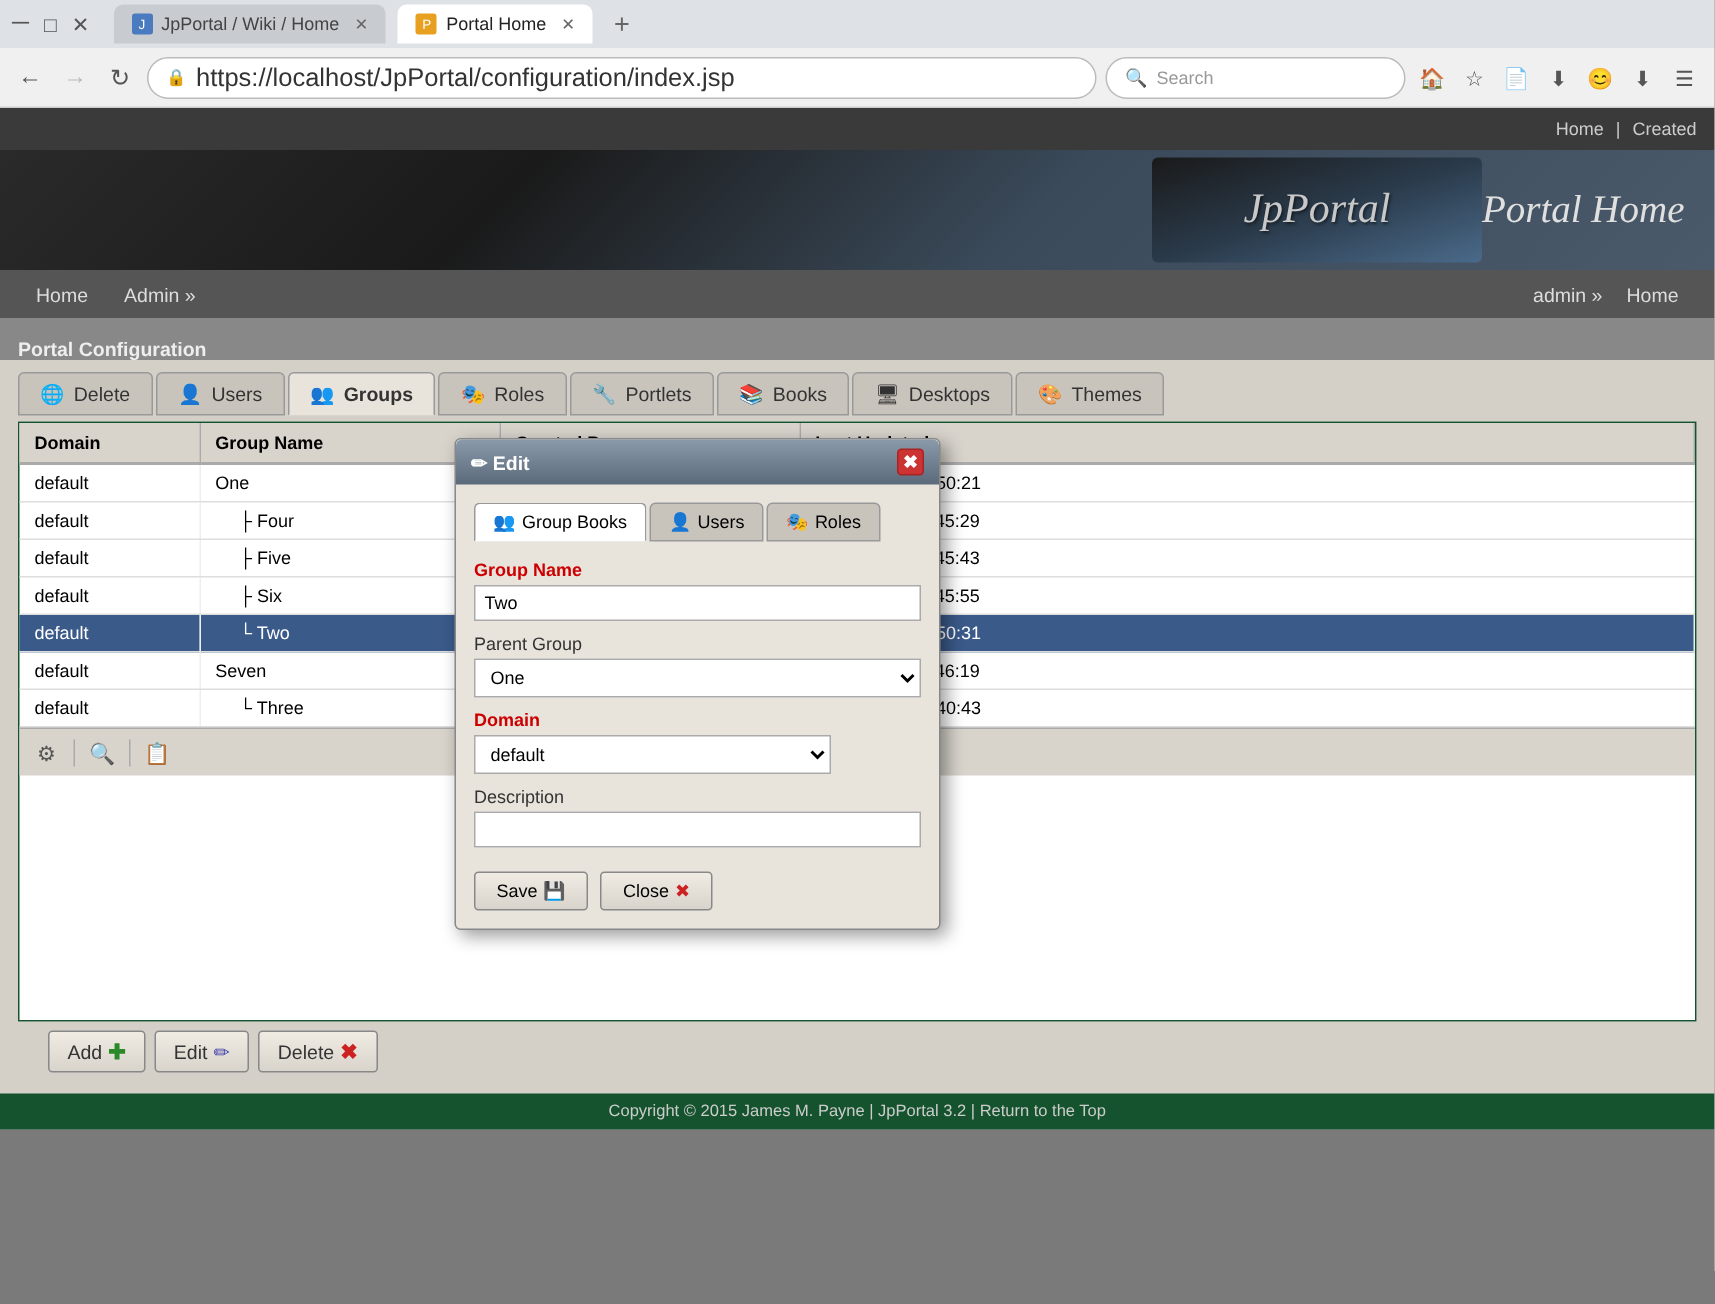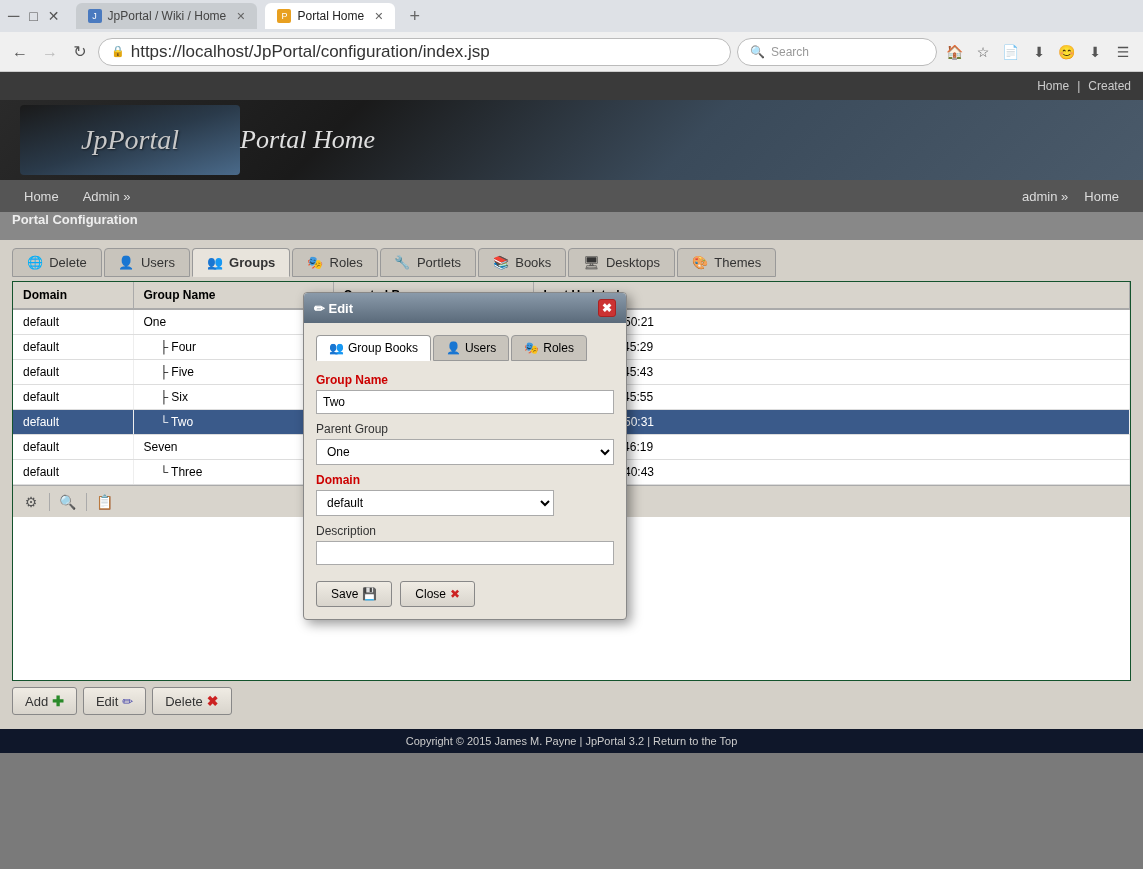--- a/index.html
+++ b/index.html
@@ -21,33 +21,33 @@
     .address-bar { flex: 1; height: 28px; border: 1px solid #bbb; border-radius: 14px; padding: 0 12px; font-size: 12px; background: #fff; display: flex; align-items: center; gap: 6px; }
     .address-bar .lock-icon { color: #666; font-size: 11px; }
     .address-text { color: #333; font-size: 17px; }
     .search-box { width: 200px; height: 28px; border: 1px solid #bbb; border-radius: 14px; padding: 0 12px; font-size: 12px; background: #fff; display: flex; align-items: center; gap: 6px; color: #999; }
     .toolbar-icons { display: flex; gap: 4px; align-items: center; }
     .toolbar-icon { width: 24px; height: 24px; display: flex; align-items: center; justify-content: center; font-size: 14px; color: #555; cursor: pointer; }
     .app-topbar { background: #3a3a3a; color: #ccc; height: 28px; display: flex; align-items: center; justify-content: flex-end; padding: 0 12px; font-size: 12px; gap: 8px; }
     .app-topbar a { color: #ccc; text-decoration: none; }
 
     
-    .app-header { background: linear-gradient(135deg, #2a2a2a 0%, #1a1a1a 30%, #3a4a5a 60%, #4a5a6a 100%); height: 80px; display: flex; align-items: center; justify-content: flex-start; padding: 4px 20px; position: relative; overflow: hidden; }
+    .app-header { background: linear-gradient(135deg, #2a2a2a 0%, #1a1a1a 30%, #3a4a5a 60%, #4a5a6a 100%); height: 80px; display: flex; align-items: center; justify-content: flex-end; padding: 4px 20px; position: relative; overflow: hidden; }
     .app-logo { color: #c8c8c8; font-size: 28px; font-style: italic; font-family: Georgia, serif; text-shadow: 1px 1px 2px rgba(0,0,0,0.5); }
     .app-logo-img { width: 220px; height: 70px; background: linear-gradient(to bottom right, #1a1a1a, #2a3a4a, #4a6a8a); border-radius: 4px; display: flex; align-items: center; justify-content: center; }
     .app-portal-title { color: #e0e0e0; font-size: 26px; font-style: italic; font-family: Georgia, serif; }
 
     
     .app-nav { background: #555; height: 32px; display: flex; align-items: center; padding: 0 12px; gap: 0; }
     .app-nav a { color: #ddd; text-decoration: none; font-size: 13px; padding: 6px 12px; display: block; }
     .app-nav-right { margin-left: auto; display: flex; align-items: center; gap: 4px; color: #ddd; font-size: 13px; }
     .app-nav-right a { color: #ddd; text-decoration: none; }
 
     
-    .page-header { background: #888; height: 28px; display: flex; align-items: flex-start; padding: 0 12px; color: #eee; font-size: 13px; font-weight: bold; }
+    .page-header { background: #888; height: 28px; display: flex; align-items: flex-end; padding: 0 12px; color: #eee; font-size: 13px; font-weight: bold; }
 
     
     .main-content { background: #d4d0c8; padding: 8px 12px; }
 
     
     .tab-bar { display: flex; gap: 2px; margin-bottom: 4px; }
     .tab-item { padding: 6px 14px; font-size: 13px; cursor: pointer; border: 1px solid #999; border-radius: 4px 4px 0 0; display: flex; align-items: center; gap: 6px; background: #c8c4bc; color: #333; }
     .tab-item.active { background: #e8e4dc; border-bottom: 1px solid #e8e4dc; font-weight: bold; }
 
     
@@ -57,28 +57,28 @@
     .data-table td { padding: 5px 10px; font-size: 12px; border-bottom: 1px solid #ddd; border-right: 1px solid #eee; }
     .data-table tr.selected { background: #3a5a8a; color: #fff; }
     .data-table tr.selected td { color: #fff; }
 
     
     .table-footer { background: #d8d4cc; border-top: 1px solid #aaa; height: 32px; display: flex; align-items: center; padding: 0 8px; gap: 4px; }
     .footer-icon { width: 20px; height: 20px; display: flex; align-items: center; justify-content: center; color: #555; font-size: 14px; cursor: pointer; }
     .footer-divider { width: 1px; height: 18px; background: #aaa; margin: 0 4px; }
 
     
-    .action-bar { padding: 6px 0; display: flex; gap: 6px; }
+    .action-bar { padding: 6px 0; display: flex; gap: 6px; margin-left: 20px; }
     .action-btn { padding: 5px 12px; border: 1px solid #888; border-radius: 3px; background: linear-gradient(to bottom, #f0ece4, #d8d4cc); font-size: 13px; cursor: pointer; display: flex; align-items: center; gap: 4px; color: #333; }
     .add-icon { color: #2a8a2a; font-size: 14px; font-weight: bold; }
     .edit-icon { color: #4444aa; font-size: 13px; }
     .delete-icon { color: #cc2222; font-size: 14px; font-weight: bold; }
 
     
-    .app-footer { background: #0f172a; color: #ccc; text-align: center; padding: 6px; font-size: 11px; }
+    .app-footer { background: #14532d; color: #ccc; text-align: center; padding: 6px; font-size: 11px; }
     .modal { background: #e8e4dc; border: 1px solid #888; border-radius: 4px; box-shadow: 4px 4px 12px rgba(0,0,0,0.4); width: 324px; position: absolute; top: 10px; left: 290px; }
     .modal-titlebar { background: linear-gradient(to bottom, #8a9aaa, #5a6a7a); color: #fff; padding: 6px 10px; border-radius: 4px 4px 0 0; display: flex; align-items: center; justify-content: space-between; font-size: 13px; font-weight: bold; }
     .modal-close-btn { width: 18px; height: 18px; background: #cc3333; border: 1px solid #aa2222; border-radius: 3px; color: #fff; font-size: 12px; display: flex; align-items: center; justify-content: center; cursor: pointer; }
     .modal-body { padding: 12px; }
     .modal-tabs { display: flex; gap: 2px; margin-bottom: 12px; }
     .modal-tab { padding: 5px 12px; border: 1px solid #999; border-radius: 4px 4px 0 0; font-size: 12px; cursor: pointer; display: flex; align-items: center; gap: 4px; }
     .modal-tab.active { background: #fff; border-bottom: 1px solid #fff; }
     .modal-tab.inactive { background: #c8c4bc; }
     .field-label { font-size: 12px; color: #cc0000; font-weight: bold; margin-bottom: 3px; margin-top: 8px; }
     .field-label.normal { color: #333; font-weight: normal; }

